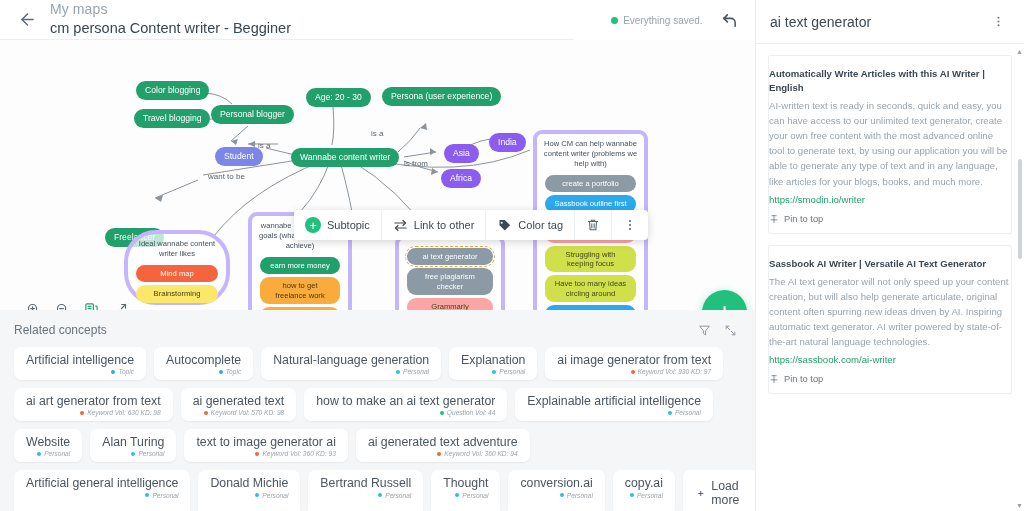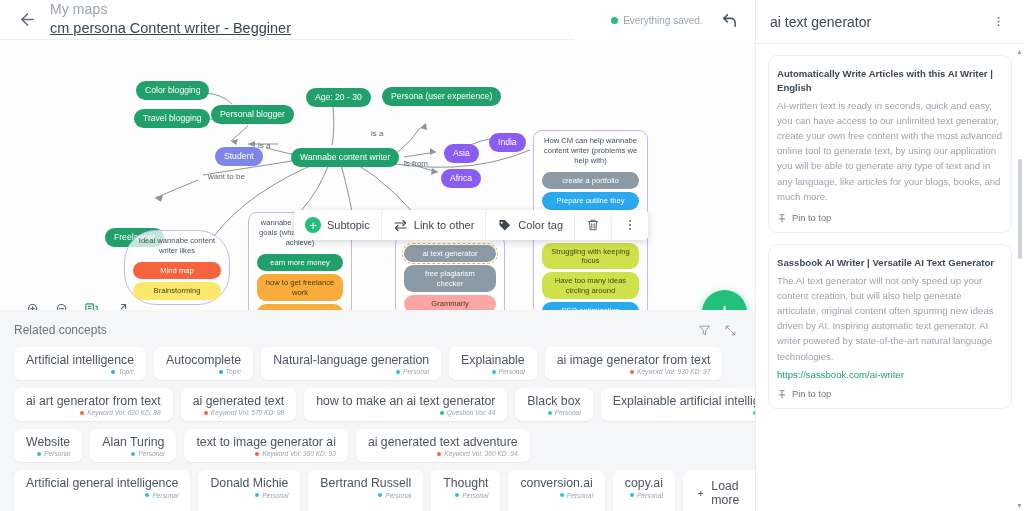--- a/index.html
+++ b/index.html
@@ -17,21 +17,21 @@
     background: #fff; display: flex; align-items: center;
     border-bottom: 1px solid #eceff1;
   }
   .back-btn {
     width: 34px; height: 34px; margin-left: 10px;
     display: flex; align-items: center; justify-content: center;
     color: #616b78; cursor: pointer; border-radius: 50%;
   }
   .title-block { margin-left: 6px; line-height: 1.1; }
   .crumb { font-size: 14px; color: #9aa4ad; letter-spacing: .1px; }
-  .map-title { font-size: 14.5px; color: #37474f; margin-top: 4px; text-decoration: underline; }
+  .map-title { font-size: 14.5px; color: #37474f; margin-top: 4px; }
 
   .header-right {
     position: absolute; top: 0; right: 0; width: 450px; height: 40px;
     display: flex; align-items: center; justify-content: flex-end;
     padding-right: 12px; gap: 2px; background: #fff;
   }
   .saved { display: flex; align-items: center; gap: 5px; font-size: 10px;
            color: #9aa4ad; margin-right: 10px; }
   .saved .dot { width: 7px; height: 7px; border-radius: 50%; background: #22c07d; }
   .icon-btn {
@@ -70,21 +70,21 @@
   }
   .n-green { background: #22a06b; }
   .n-purple { background: #8b5cf0; }
   .n-blueish { background: #7b86e8; }
   .edge-label {
     position: absolute; font-size: 8px; color: #5a646e; background: transparent;
     white-space: nowrap;
   }
 
   .group-box {
-    position: absolute; border: 1px solid #c4b5fd; border-radius: 9px;
+    position: absolute; border: 4px solid #c4b5fd; border-radius: 9px;
     background: rgba(255,255,255,.72);
   }
   .group-title {
     font-size: 7.6px; color: #44515c; text-align: center; line-height: 1.3;
     padding: 5px 6px 3px;
   }
   .chip {
     border-radius: 9px; font-size: 7.6px; padding: 4px 7px;
     margin: 3px auto; text-align: center; line-height: 1.25; cursor: pointer;
     width: calc(100% - 16px);
@@ -168,21 +168,21 @@
     background: #fff; border-left: 1px solid #ebeef0;
   }
   .rpanel-head {
     height: 44px; display: flex; align-items: center; padding: 0 14px;
     border-bottom: 1px solid #eceff1;
   }
   .rpanel-title { font-size: 14px; color: #3d4852; flex: 1; }
   .kebab { color: #6c767e; cursor: pointer; font-size: 14px; letter-spacing: 0; line-height: 1; padding: 2px 5px;}
   .rpanel-body { padding: 11px 12px; height: 467px; overflow: hidden; position: relative;}
   .result-card {
-    border: 1px solid #eceff1; border-radius: 9px; padding: 11px 8px 9px;
+    border: 1px solid #eceff1; border-radius: 2px; padding: 11px 0 9px;
     margin-bottom: 11px;
   }
   .r-title { font-size: 9.6px; font-weight: bold; color: #3d4852; line-height: 1.45; }
   .r-desc { font-size: 9.6px; color: #9aa4ad; line-height: 1.58; margin-top: 3px; }
   .r-url { font-size: 9.6px; color: #22a06b; margin-top: 5px; word-break: break-all; }
   .r-pin { font-size: 9.3px; color: #6c767e; margin-top: 9px;
            display: flex; align-items: flex-start; gap: 5px; cursor: pointer; }
   .scrollbar {
     position: absolute; right: 2px; top: 10px; width: 4px; height: 455px;
     background: transparent;
@@ -329,21 +329,21 @@
           <div class="chip c-orange">how to become a freelance writer</div>
         </div>
         <div class="group-box" style="left: 395px; top: 195px; width: 110px; height: 105px; padding-top: 6px;">
           <div class="chip c-gray c-selected">ai text generator</div>
           <div class="chip c-gray">free plagiarism checker</div>
           <div class="chip c-yellow">Grammarly</div>
         </div>
         <div class="group-box" style="left: 533px; top: 90px; width: 115px; height: 216px;">
           <div class="group-title">How CM can help wannabe content writer (problems we help with)</div>
           <div class="chip c-gray">create a portfolio</div>
-          <div class="chip c-blue">Prepare outline they</div>
+          <div class="chip c-blue">Sassbook outline first</div>
           <div class="chip c-yellow">Content - what to include</div>
           <div class="chip c-lime">Struggling with keeping focus</div>
           <div class="chip c-lime">Have too many ideas circling around</div>
           <div class="chip c-blue">SEO optimization without SEO expert</div>
         </div>
       </div>
 
     <div class="ctx-toolbar" style="left:294px; top:170px;">
       <div class="ctx-item">
         <span class="ctx-plus">+</span>
@@ -457,21 +457,21 @@
             </div>
           </div>
           <div class="tag">
             <div class="tag-label">Natural-language generation</div>
             <div class="tag-meta">
               <span class="d d-personal"></span>
               <span>Personal</span>
             </div>
           </div>
           <div class="tag">
-            <div class="tag-label">Explainable</div>
+            <div class="tag-label">Explanation</div>
             <div class="tag-meta">
               <span class="d d-personal"></span>
               <span>Personal</span>
             </div>
           </div>
           <div class="tag">
             <div class="tag-label">ai image generator from text</div>
             <div class="tag-meta">
               <span class="d d-keyword"></span>
               <span>Keyword Vol: 930 KD: 97</span>
@@ -491,27 +491,20 @@
             <div class="tag-meta">
               <span class="d d-keyword"></span>
               <span>Keyword Vol: 570 KD: 98</span>
             </div>
           </div>
           <div class="tag">
             <div class="tag-label">how to make an ai text generator</div>
             <div class="tag-meta">
               <span class="d d-question"></span>
               <span>Question Vol: 44</span>
-            </div>
-          </div>
-          <div class="tag">
-            <div class="tag-label">Black box</div>
-            <div class="tag-meta">
-              <span class="d d-personal"></span>
-              <span>Personal</span>
             </div>
           </div>
           <div class="tag">
             <div class="tag-label">Explainable artificial intelligence</div>
             <div class="tag-meta">
               <span class="d d-personal"></span>
               <span>Personal</span>
             </div>
           </div>
         </div>
@@ -607,20 +600,21 @@
             <circle cx="12" cy="5" r="1.8"></circle>
             <circle cx="12" cy="12" r="1.8"></circle>
             <circle cx="12" cy="19" r="1.8"></circle>
           </svg>
       </div>
     </div>
     <div class="rpanel-body" id="rpanel-body">
         <div class="result-card">
           <div class="r-title">Automatically Write Articles with this AI Writer | English</div>
           <div class="r-desc">AI-written text is ready in seconds, quick and easy, you can have access to our unlimited text generator, create your own free content with the most advanced online tool to generate text, by using our application you will be able to generate any type of text and in any language, like articles for your blogs, books, and much more.</div>
+          <div class="r-url">https://smodin.io/writer</div>
           <div class="r-pin">
             <svg width="10" height="10" viewBox="0 0 24 24" fill="none" stroke="#6c767e" stroke-width="1.9" stroke-linecap="round">
               <line x1="7" y1="4" x2="17" y2="4"></line>
               <line x1="12" y1="4" x2="12" y2="14"></line>
               <line x1="5" y1="14" x2="19" y2="14"></line>
               <line x1="12" y1="14" x2="12" y2="21"></line>
             </svg>
             <span>Pin to top</span>
           </div>
         </div>

